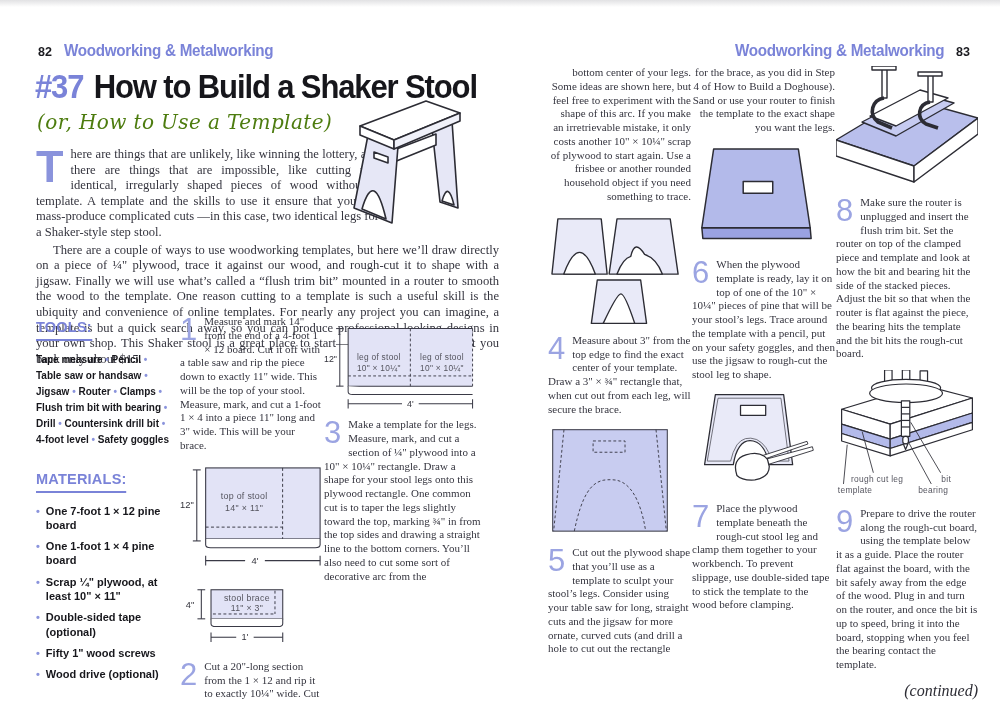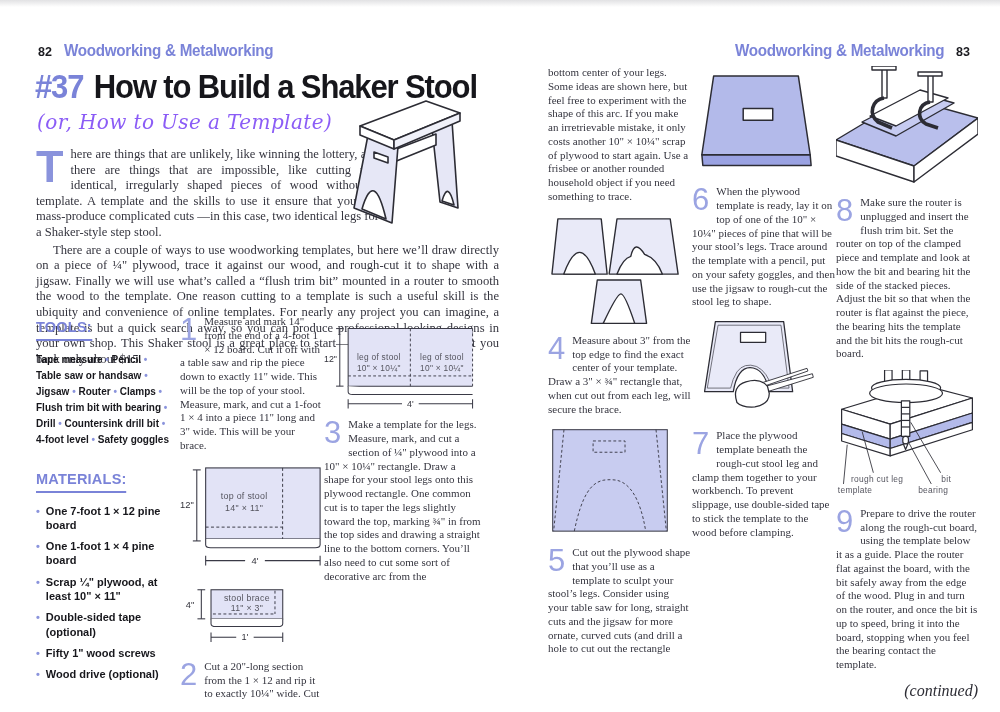--- a/index.html
+++ b/index.html
@@ -13,21 +13,21 @@
   .pg-head { position:absolute; top:42px; font-family:"Liberation Sans",sans-serif; font-weight:bold; display:flex; align-items:baseline; gap:12px; }
   .pg-num { font-size:12.5px; color:#1b1b20; }
   .pg-sec { font-size:16px; color:#7a83d8; letter-spacing:-0.3px; transform:scaleX(.95); transform-origin:left; }
   .pg-head-left { left:38px; }
   .pg-head-right { right:30px; }
   .pg-head-right .pg-sec { transform-origin:right; }
 
   
   .title-row { position:absolute; left:35px; top:68px; font-family:"Liberation Sans",sans-serif; font-weight:bold; font-size:33px; letter-spacing:-1.2px; color:#16161b; transform:scaleX(.94); transform-origin:left; white-space:nowrap; }
   .title-num { color:#7a83d8; margin-right:11px; }
-  .subtitle { position:absolute; left:37px; top:110px; font-family:"DejaVu Serif",serif; font-style:italic; font-size:20px; color:#8b5cf6; letter-spacing:.4px; }
+  .subtitle { position:absolute; left:37px; top:110px; font-family:"DejaVu Serif",serif; font-style:italic; font-size:20px; color:#4d7c0f; letter-spacing:.4px; }
 
   
   .intro { position:absolute; left:36px; top:147px; width:463px; font-size:12.6px; line-height:1.24; text-align:justify; }
   .intro .p1 { margin-right:120px; }
   .dropcap { float:left; font-family:"Liberation Sans",sans-serif; font-weight:bold; font-size:45px; line-height:.82; color:#8a93dc; margin:2px 7px 0 0; }
   .intro .p2 { text-indent:17px; margin-top:2px; }
   .stool-art { position:absolute; left:348px; top:88px; }
 
   
   .col { position:absolute; font-size:11px; line-height:1.25; }
@@ -40,21 +40,21 @@
 
   .sec-head { font-family:"Liberation Sans",sans-serif; font-weight:bold; font-size:15px; color:#7a83d8; letter-spacing:.2px; display:inline-block; border-bottom:2px solid #7a83d8; padding-bottom:2px; margin-bottom:11px; transform:scaleX(.97); transform-origin:left; }
   .tools-text { font-family:"Liberation Sans",sans-serif; font-weight:bold; font-size:10px; line-height:1.6; color:#17171c; margin-bottom:22px; }
   .tbul { color:#8a93dc; }
   .mat-list { list-style:none; }
   .mat-list li { display:flex; gap:6px; font-family:"Liberation Sans",sans-serif; font-weight:bold; font-size:11px; line-height:1.3; color:#17171c; margin-bottom:7px; }
   .mbul { color:#8a93dc; flex:0 0 auto; }
 
   .step { margin-bottom:9px; }
   .stepnum { float:left; font-family:"Liberation Sans",sans-serif; font-size:31px; line-height:.8; color:#9ba4e2; margin:3px 7px 0 0; }
-  .cont { margin-bottom:9px; }
+  .cont { margin-bottom:9px;text-align:right; }
   .diag { margin:5px 0 8px; }
   .diag svg { display:block; }
   .continued { font-style:italic; font-size:16px; text-align:right; margin-top:5px; color:#2c2c34; }
 
   
   .dlabel { font-family:"Liberation Sans",sans-serif; font-size:9px; fill:#55555f; letter-spacing:.3px; }
   .dim { font-family:"Liberation Sans",sans-serif; font-size:9.5px; fill:#33333c; }
   .solid { stroke:#3a3a46; stroke-width:1.1; }
   .dash { stroke:#3a3a46; stroke-width:1; stroke-dasharray:3 2.4; fill:none; }
 </style>
@@ -250,20 +250,21 @@
         <path class="dash" d="M28,113 C36,74 46,62 58,59 C62,58 70,58 74,59 C86,62 98,76 104,113"></path>
       </svg>
     </div>
 
     <div class="step">
       <span class="stepnum">5</span><span>Cut out the plywood shape that you’ll use as a template to sculpt your stool’s legs. Consider using your table saw for long, straight cuts and the jigsaw for more ornate, curved cuts (and drill a hole to cut out the rectangle</span>
     </div>
   </div>
 
   <div class="col colE">
+    <p class="cont">for the brace, as you did in Step 4 of How to Build a Doghouse). Sand or use your router to finish the template to the exact shape you want the legs.</p>
 
     <div class="diag">
       <svg viewBox="0 0 130 108" width="128">
         <g stroke="#2c2c34" stroke-width="1.5" stroke-linejoin="round">
           <path d="M10,85 L120,85 L121,96 L11,96 Z" fill="#9aa2e2"></path>
           <path d="M22,5 L108,5 L120,85 L10,85 Z" fill="#b3baea"></path>
           <rect x="52" y="38" width="30" height="12" fill="#fff"></rect>
         </g>
       </svg>
     </div>

